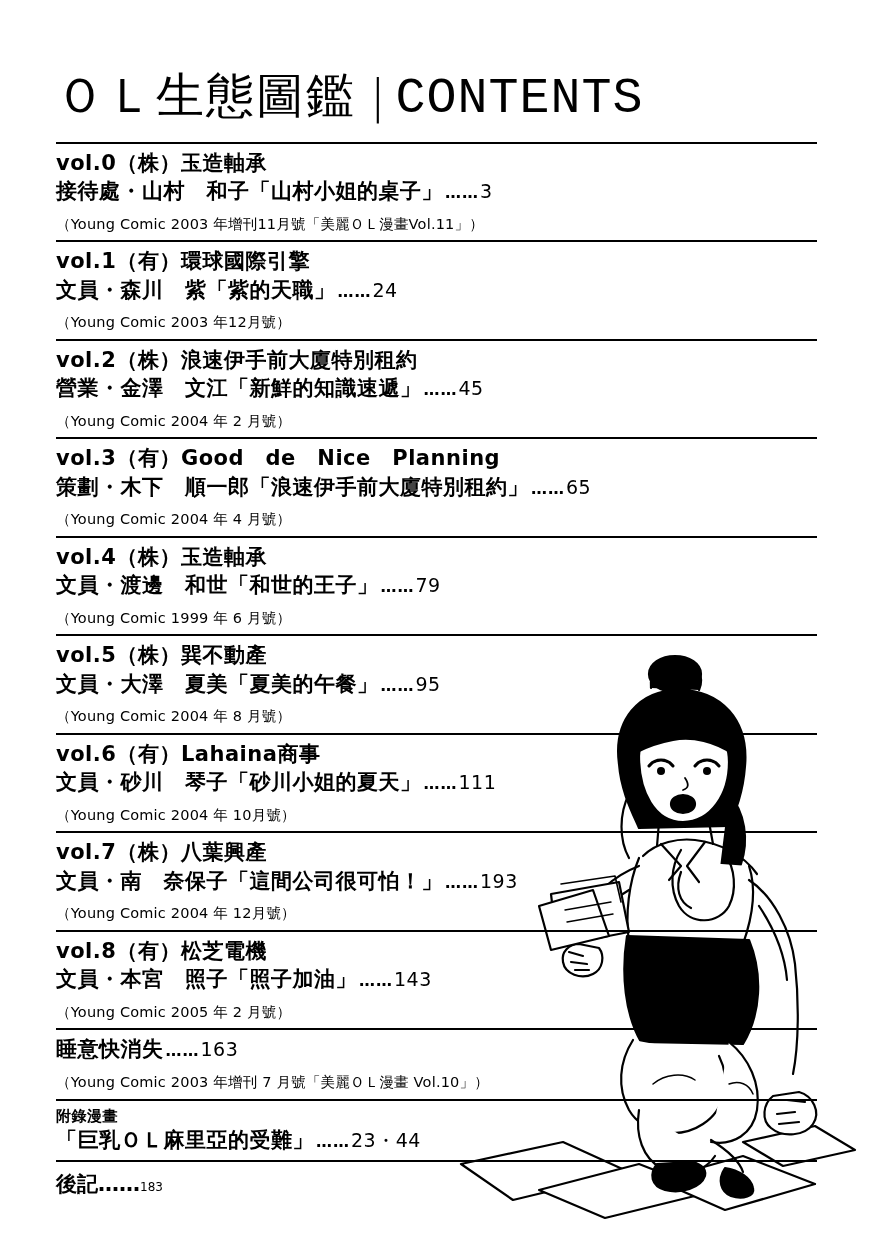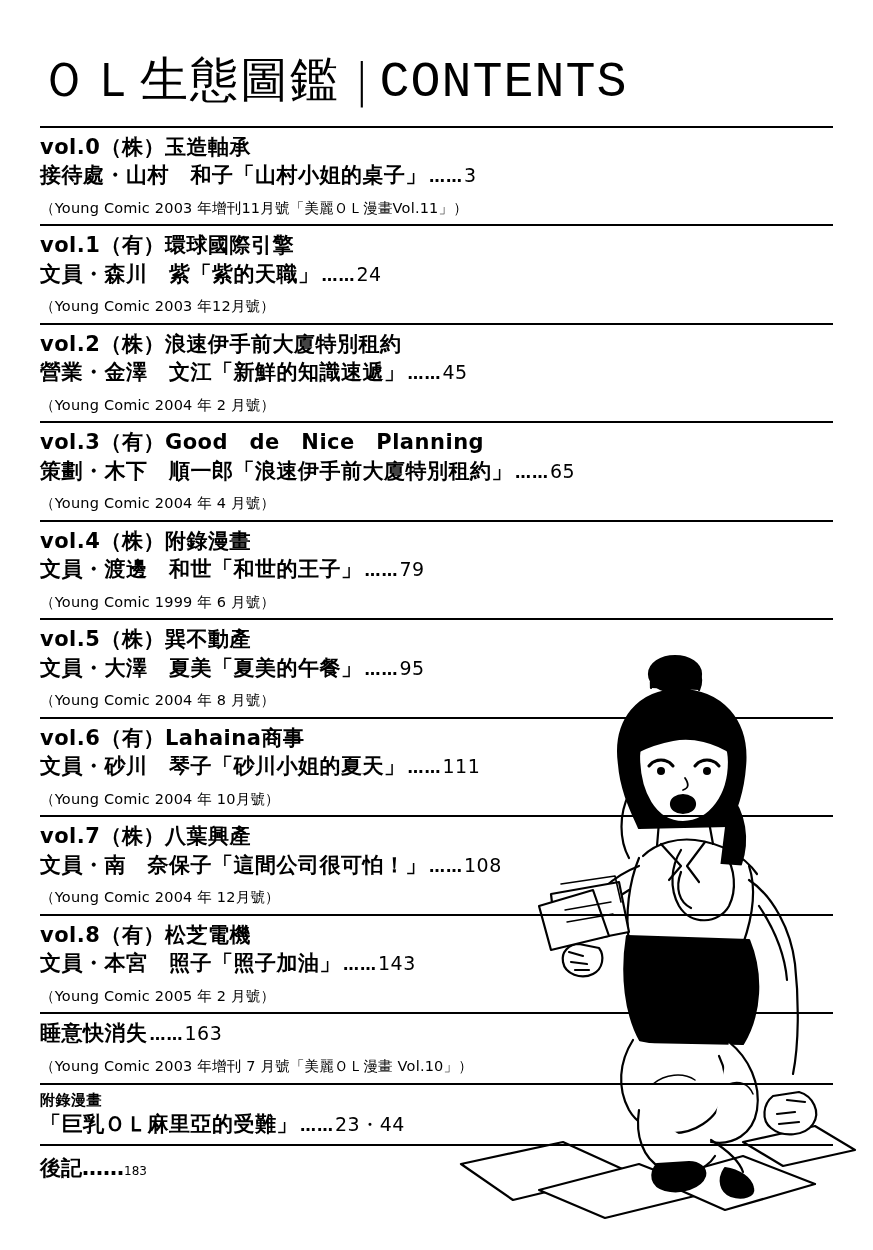--- a/index.html
+++ b/index.html
@@ -13,21 +13,21 @@
     position: relative;
     overflow: hidden;
     font-family: "DejaVu Sans", "Liberation Sans", sans-serif;
     color: #000000;
   }
   .page {
     position: relative;
     width: 873px;
     height: 1250px;
     box-sizing: border-box;
-    padding: 0;
+    padding: 16px;
   }
   
   .header {
     display: flex;
     align-items: baseline;
     padding: 48px 40px 0 40px;
     white-space: nowrap;
   }
   .header-title-cjk {
     font-family: "DejaVu Sans", "Liberation Sans", sans-serif;
@@ -156,21 +156,21 @@
 
     <div class="entry">
       <div class="entry-vol">vol.3（有）Good　de　Nice　Planning</div>
       <div class="entry-title">
         <span>策劃・木下　順一郎「浪速伊手前大廈特別租約」</span><span class="dots">……</span><span class="page-num">65</span>
       </div>
       <div class="entry-src">（Young  Comic 2004 年 4 月號）</div>
     </div>
 
     <div class="entry">
-      <div class="entry-vol">vol.4（株）附錄漫畫</div>
+      <div class="entry-vol">vol.4（株）玉造軸承</div>
       <div class="entry-title">
         <span>文員・渡邊　和世「和世的王子」</span><span class="dots">……</span><span class="page-num">79</span>
       </div>
       <div class="entry-src">（Young  Comic 1999 年 6 月號）</div>
     </div>
 
     <div class="entry">
       <div class="entry-vol">vol.5（株）巽不動產</div>
       <div class="entry-title">
         <span>文員・大澤　夏美「夏美的午餐」</span><span class="dots">……</span><span class="page-num">95</span>
@@ -182,21 +182,21 @@
       <div class="entry-vol">vol.6（有）Lahaina商事</div>
       <div class="entry-title">
         <span>文員・砂川　琴子「砂川小姐的夏天」</span><span class="dots">……</span><span class="page-num">111</span>
       </div>
       <div class="entry-src">（Young  Comic 2004 年 10月號）</div>
     </div>
 
     <div class="entry">
       <div class="entry-vol">vol.7（株）八葉興產</div>
       <div class="entry-title">
-        <span>文員・南　奈保子「這間公司很可怕！」</span><span class="dots">……</span><span class="page-num">108</span>
+        <span>文員・南　奈保子「這間公司很可怕！」</span><span class="dots">……</span><span class="page-num">193</span>
       </div>
       <div class="entry-src">（Young  Comic 2004 年 12月號）</div>
     </div>
 
     <div class="entry">
       <div class="entry-vol">vol.8（有）松芝電機</div>
       <div class="entry-title">
         <span>文員・本宮　照子「照子加油」</span><span class="dots">……</span><span class="page-num">143</span>
       </div>
       <div class="entry-src">（Young  Comic 2005 年 2 月號）</div>

